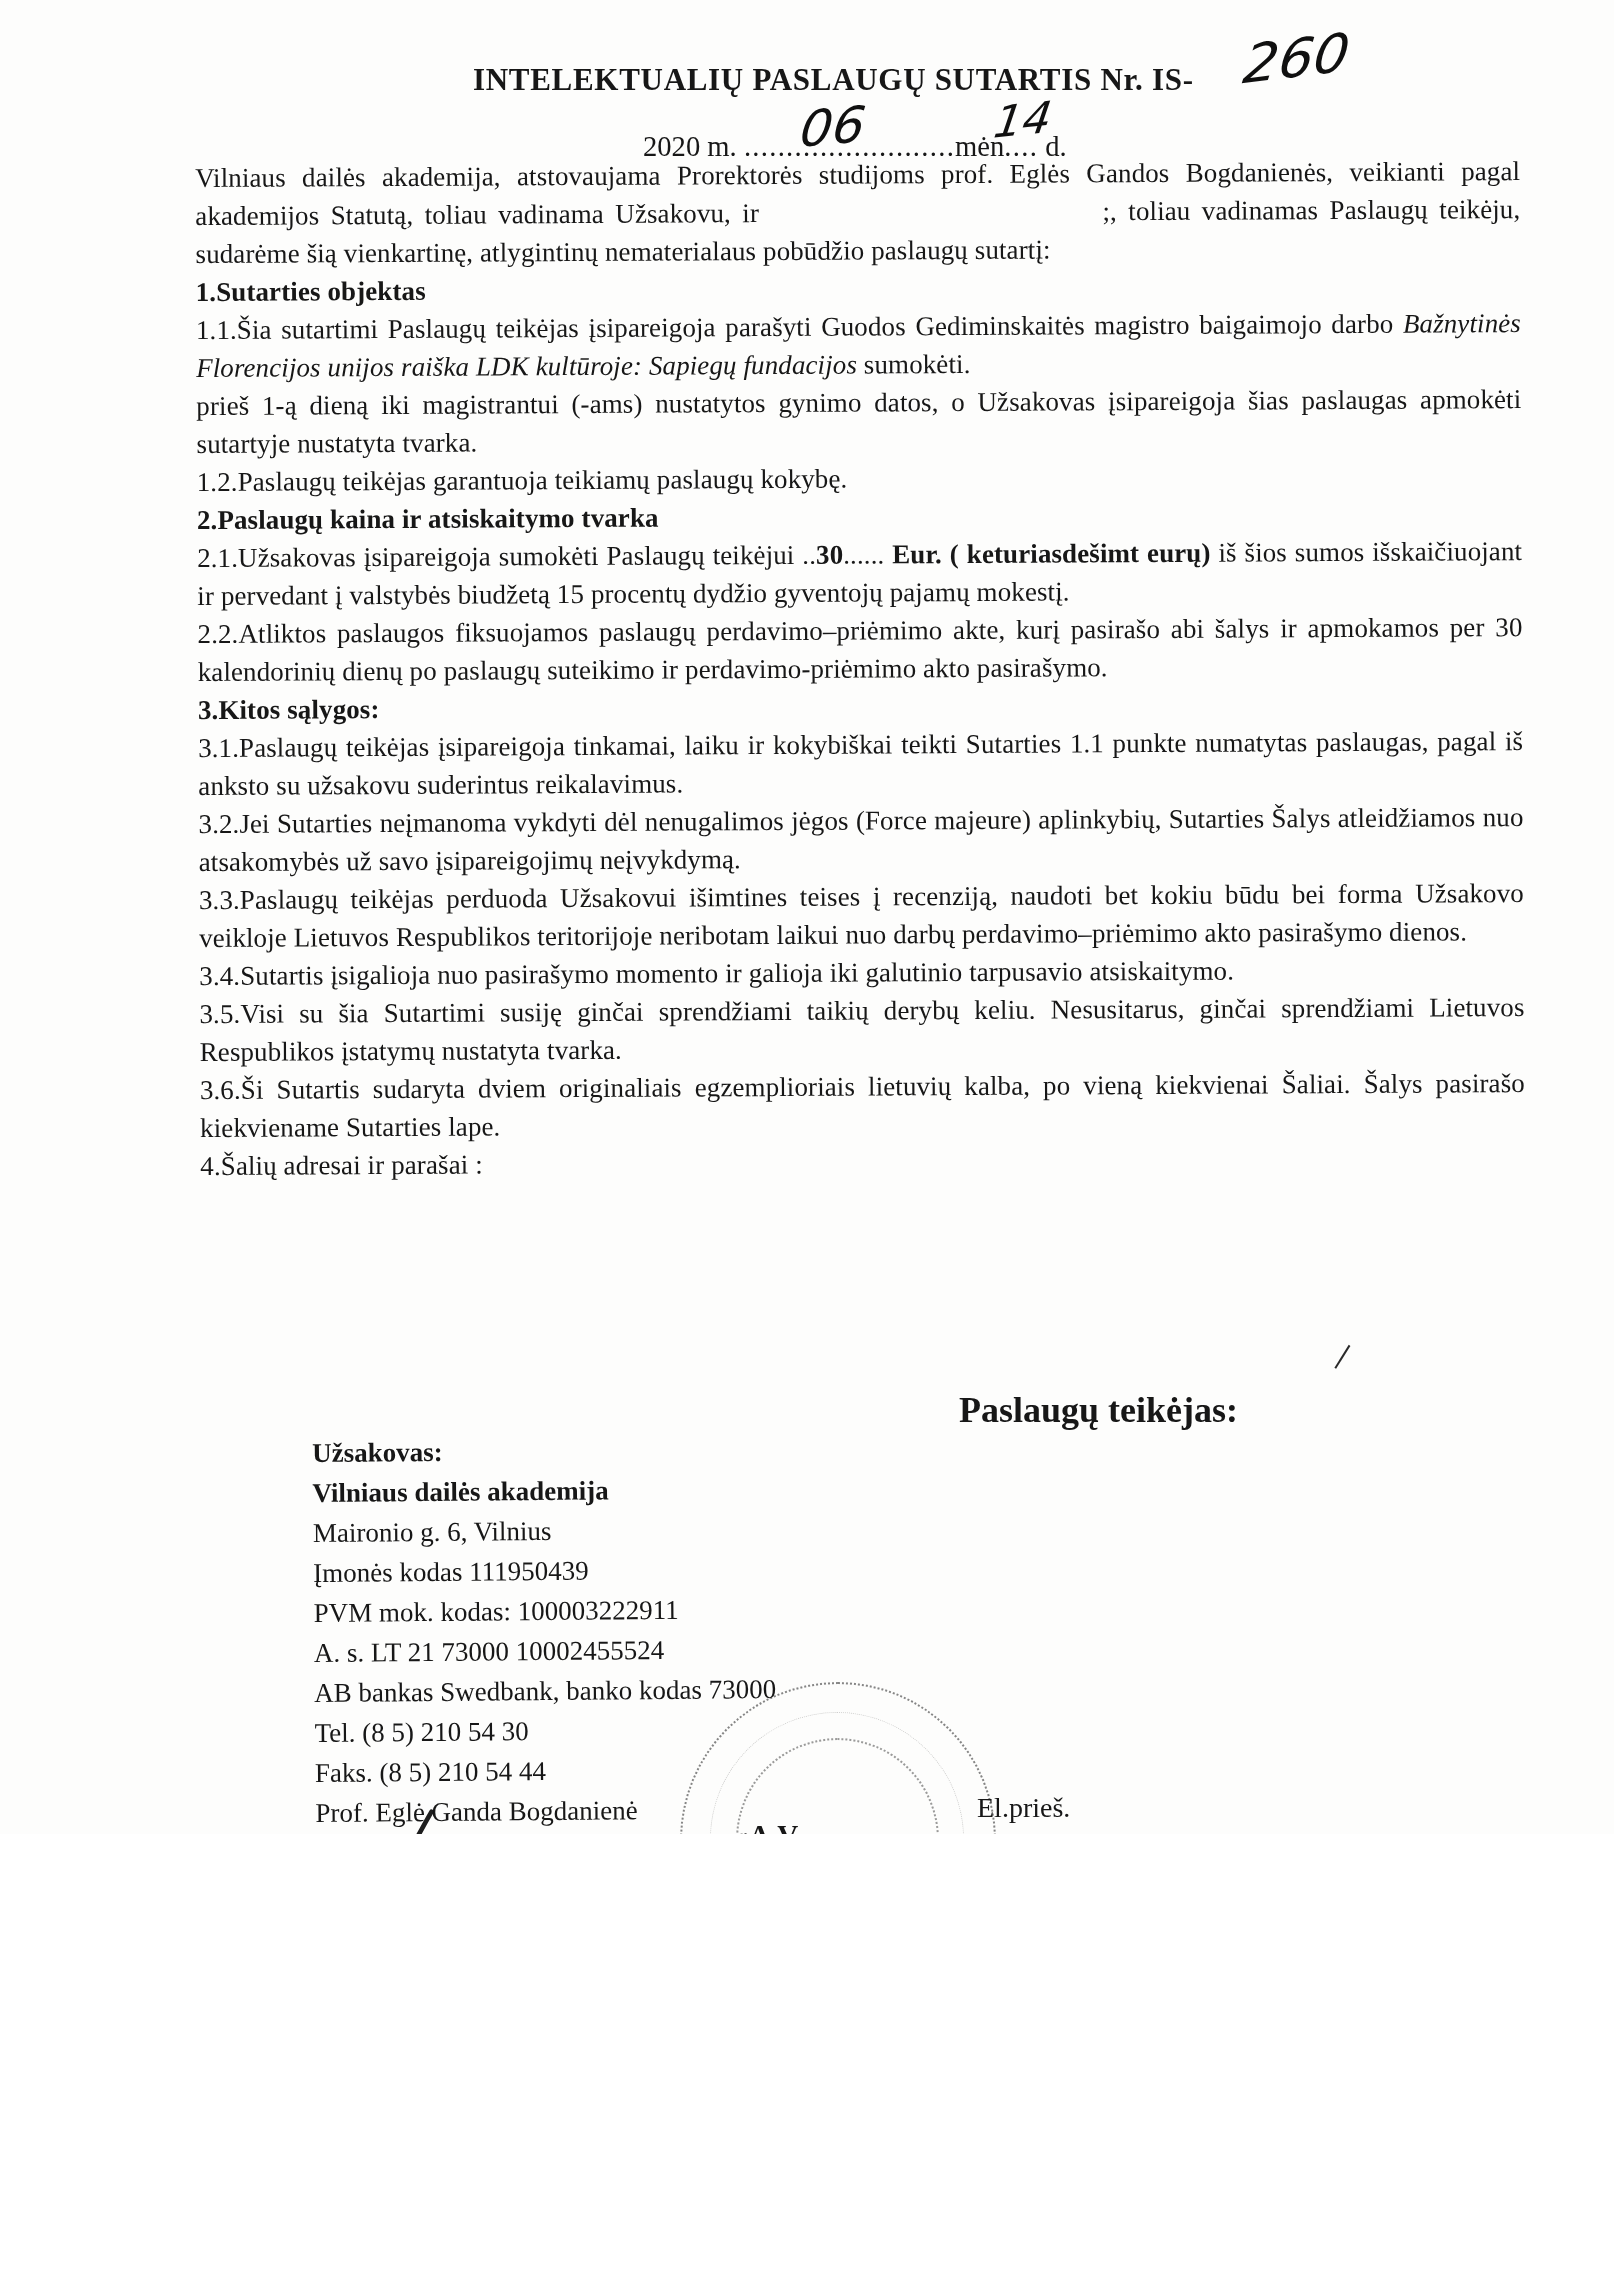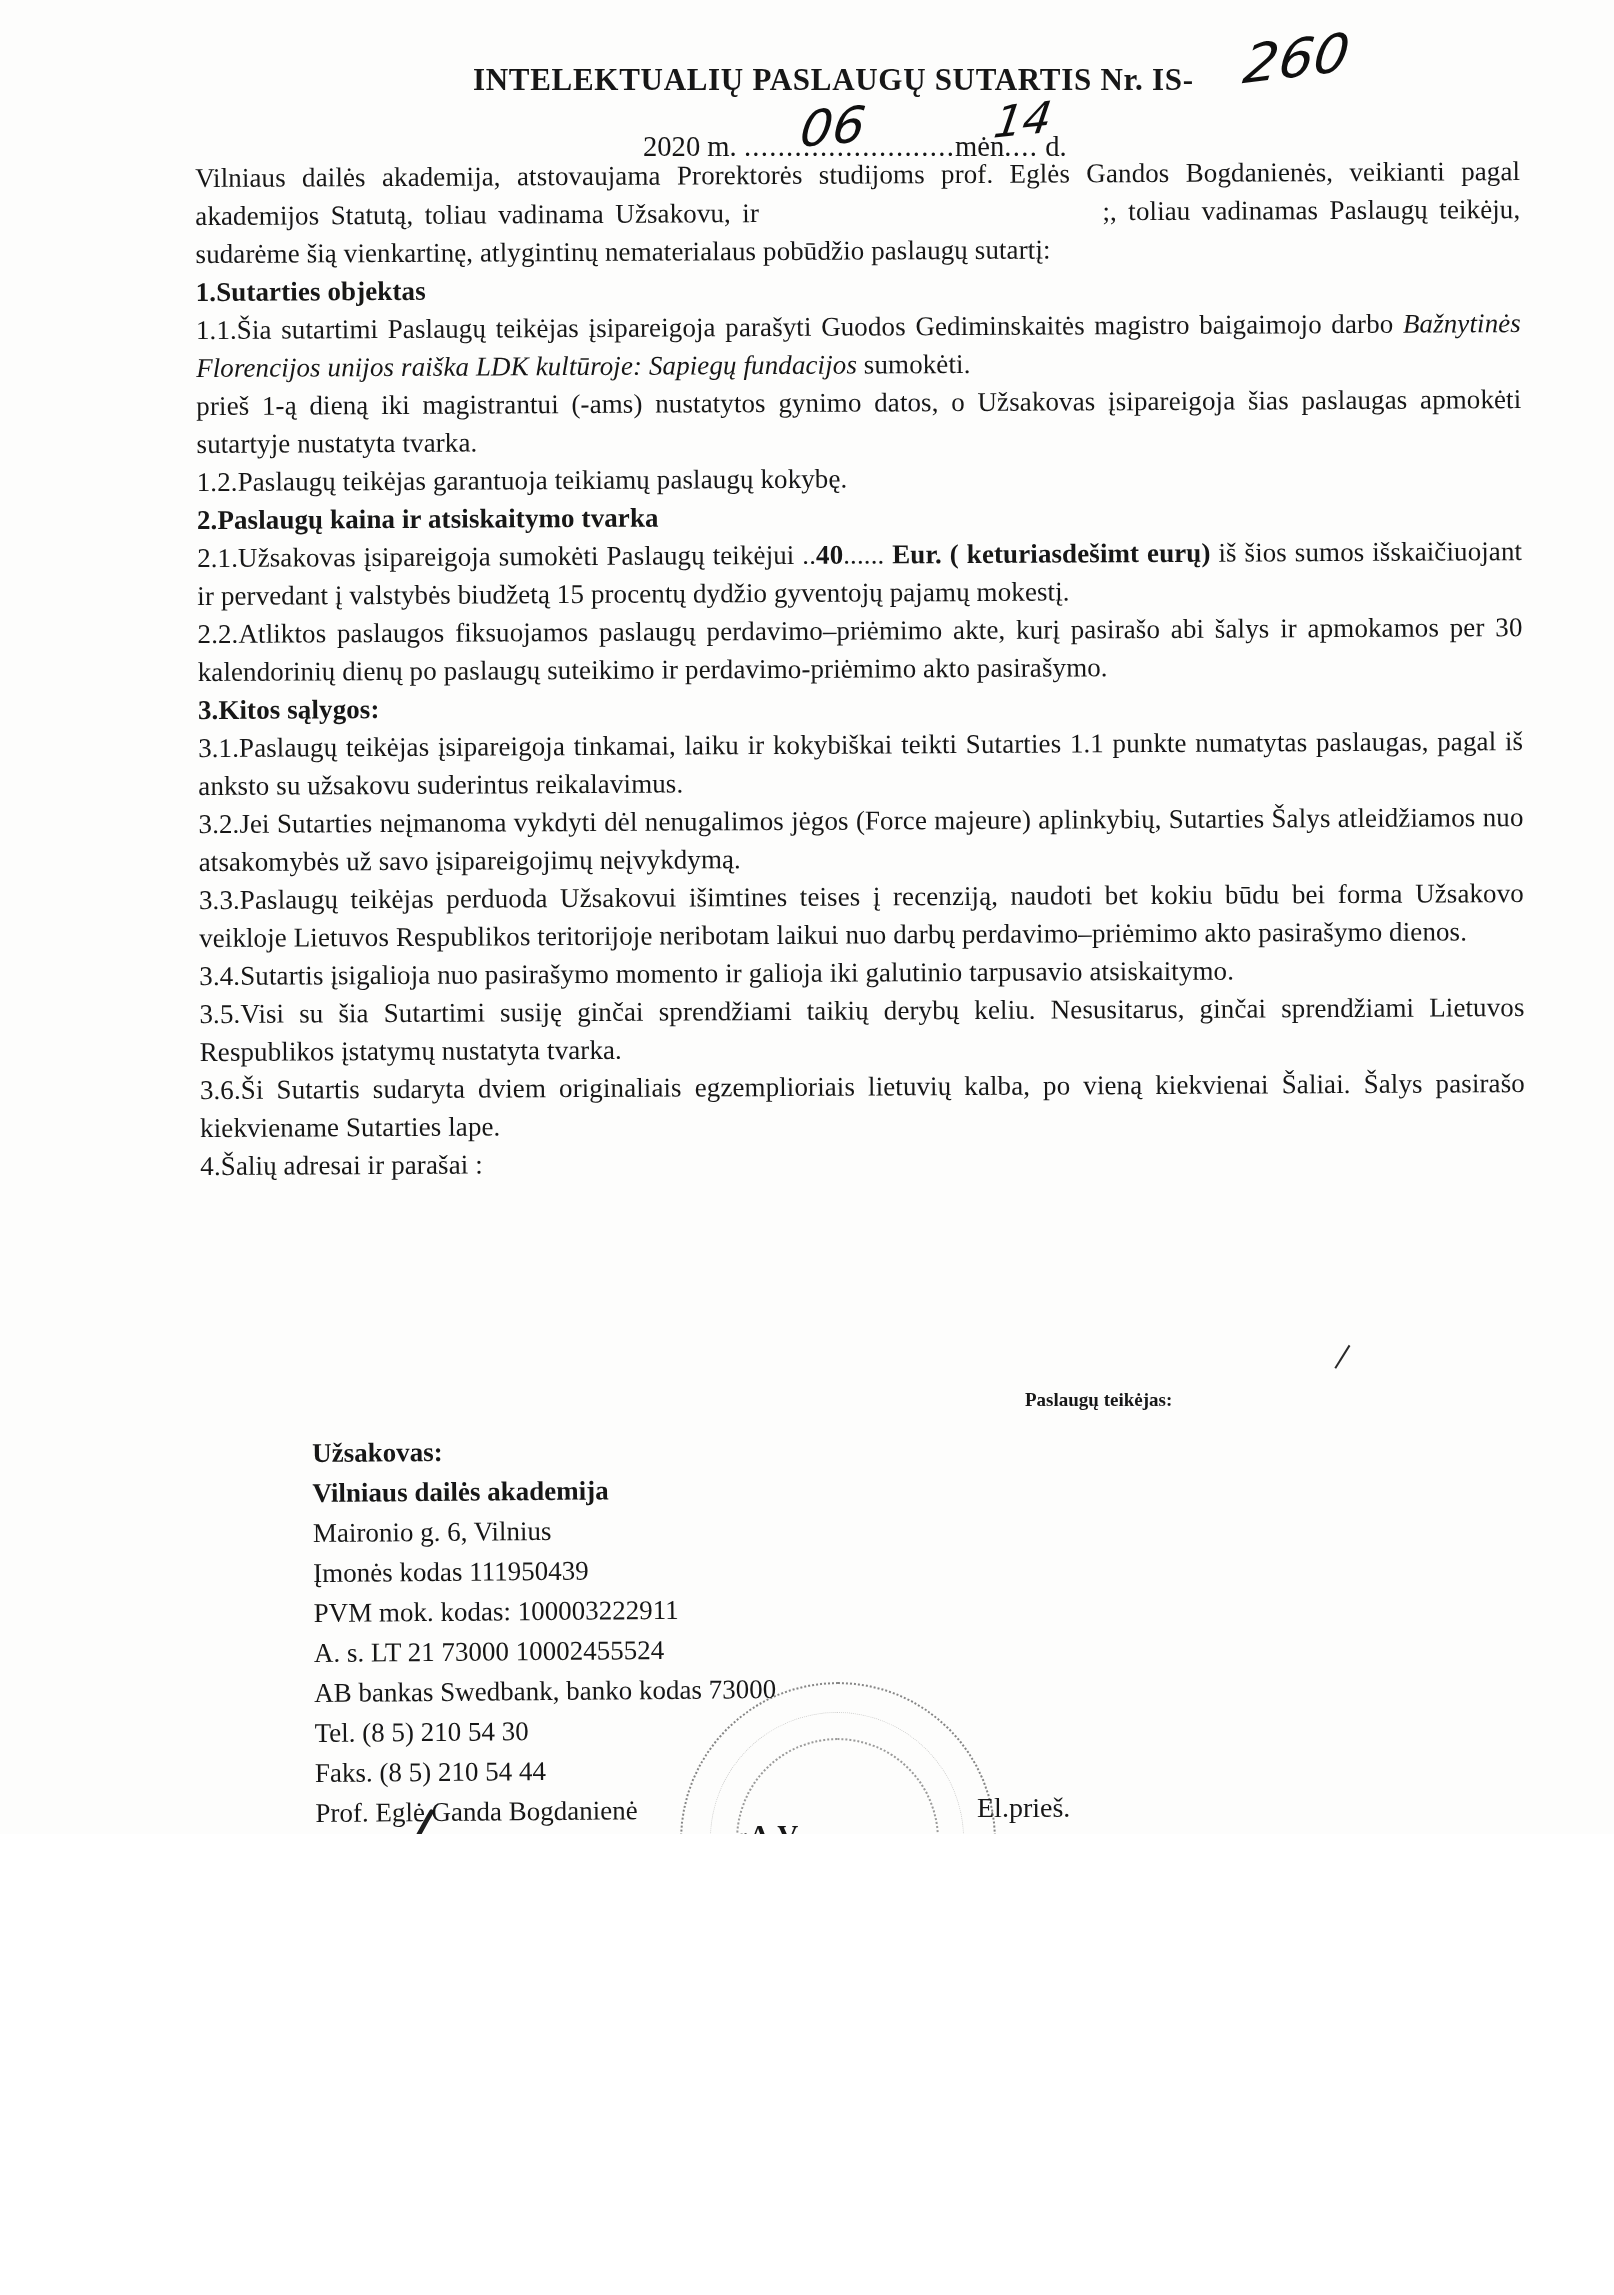--- a/index.html
+++ b/index.html
@@ -16,21 +16,21 @@
   .hand-day{position:absolute;left:995px;top:94px;font-size:44px;transform:skewX(-14deg) rotate(-6deg);}
   .body{
     position:absolute;left:195px;top:159px;width:1325px;
     font-size:27px;line-height:38px;text-align:justify;letter-spacing:0.1px;
     transform:rotate(-0.3deg);transform-origin:left top;
   }
   .body p{margin:0;}
   .b{font-weight:bold;}
   .i{font-style:italic;}
   .gap{display:inline-block;width:332px;}
-  .provider-heading{position:absolute;left:1025px;top:1389px;font-size:19px;font-weight:bold;}
+  .provider-heading{position:absolute;left:959px;top:1389px;font-size:36px;font-weight:bold;}
   .addr{position:absolute;left:312px;top:1433px;font-size:27px;line-height:40px;transform:rotate(-0.5deg);transform-origin:left top;white-space:nowrap;}
   .email-label{position:absolute;left:977px;top:1792px;font-size:28px;}
   .av{position:absolute;left:749px;top:1819px;font-size:29px;font-weight:600;}
   .sig-line{position:absolute;left:290px;top:1859px;width:458px;border-top:2.7px solid #141414;}
   .sig-dotted{position:absolute;left:579px;top:1855px;width:169px;border-top:2px dotted #555;transform:rotate(-7.5deg);transform-origin:left center;}
   .sig-svg{position:absolute;left:292px;top:1793px;}
   .stamp{position:absolute;border-radius:50%;}
   .stamp-outer{left:680px;top:1682px;width:312px;height:312px;border:2px dotted rgba(35,35,35,0.55);filter:blur(0.3px);}
   .stamp-mid{left:710px;top:1712px;width:252px;height:252px;border:1.3px dotted rgba(35,35,35,0.22);}
   .stamp-inner{left:736px;top:1738px;width:199px;height:199px;border:2px dotted rgba(35,35,35,0.45);filter:blur(0.2px);}
@@ -55,21 +55,21 @@
   <div class="hand-month hand">06</div>
   <div class="hand-day hand">14</div>
 
   <div class="body">
     <p><span>Vilniaus dailės akademija, atstovaujama Prorektorės studijoms prof. Eglės Gandos Bogdanienės, veikianti pagal akademijos Statutą, toliau vadinama Užsakovu, ir</span> <span class="gap"></span><span>;, toliau vadinamas Paslaugų teikėju, sudarėme šią vienkartinę, atlygintinų nematerialaus pobūdžio paslaugų sutartį:</span></p>
     <p class="b">1.Sutarties objektas</p>
     <p><span>1.1.Šia sutartimi Paslaugų teikėjas įsipareigoja parašyti Guodos Gediminskaitės magistro baigaimojo darbo </span><span class="i">Bažnytinės Florencijos unijos raiška LDK kultūroje: Sapiegų fundacijos</span><span> sumokėti.</span></p>
     <p>prieš 1-ą dieną iki magistrantui (-ams) nustatytos gynimo datos, o Užsakovas įsipareigoja šias paslaugas apmokėti sutartyje nustatyta tvarka.</p>
     <p>1.2.Paslaugų teikėjas garantuoja teikiamų paslaugų kokybę.</p>
     <p class="b">2.Paslaugų kaina ir atsiskaitymo tvarka</p>
-    <p><span>2.1.Užsakovas įsipareigoja sumokėti Paslaugų teikėjui ..</span><span class="b">40</span><span>......</span><span class="b"> Eur. ( keturiasdešimt eurų)</span><span> iš šios sumos išskaičiuojant ir pervedant į valstybės biudžetą 15 procentų dydžio gyventojų pajamų mokestį.</span></p>
+    <p><span>2.1.Užsakovas įsipareigoja sumokėti Paslaugų teikėjui ..</span><span class="b">30</span><span>......</span><span class="b"> Eur. ( keturiasdešimt eurų)</span><span> iš šios sumos išskaičiuojant ir pervedant į valstybės biudžetą 15 procentų dydžio gyventojų pajamų mokestį.</span></p>
     <p>2.2.Atliktos paslaugos fiksuojamos paslaugų perdavimo–priėmimo akte, kurį pasirašo abi šalys ir apmokamos per 30 kalendorinių dienų po paslaugų suteikimo ir perdavimo-priėmimo akto pasirašymo.</p>
     <p class="b">3.Kitos sąlygos:</p>
     <p>3.1.Paslaugų teikėjas įsipareigoja tinkamai, laiku ir kokybiškai teikti Sutarties 1.1 punkte numatytas paslaugas, pagal iš anksto su užsakovu suderintus reikalavimus.</p>
     <p>3.2.Jei Sutarties neįmanoma vykdyti dėl nenugalimos jėgos (Force majeure) aplinkybių, Sutarties Šalys atleidžiamos nuo atsakomybės už savo įsipareigojimų neįvykdymą.</p>
     <p>3.3.Paslaugų teikėjas perduoda Užsakovui išimtines teises į recenziją, naudoti bet kokiu būdu bei forma Užsakovo veikloje Lietuvos Respublikos teritorijoje neribotam laikui nuo darbų perdavimo–priėmimo akto pasirašymo dienos.</p>
     <p>3.4.Sutartis įsigalioja nuo pasirašymo momento ir galioja iki galutinio tarpusavio atsiskaitymo.</p>
     <p>3.5.Visi su šia Sutartimi susiję ginčai sprendžiami taikių derybų keliu. Nesusitarus, ginčai sprendžiami Lietuvos Respublikos įstatymų nustatyta tvarka.</p>
     <p>3.6.Ši Sutartis sudaryta dviem originaliais egzemplioriais lietuvių kalba, po vieną kiekvienai Šaliai. Šalys pasirašo kiekviename Sutarties lape.</p>
     <p>4.Šalių adresai ir parašai :</p>
   </div>

